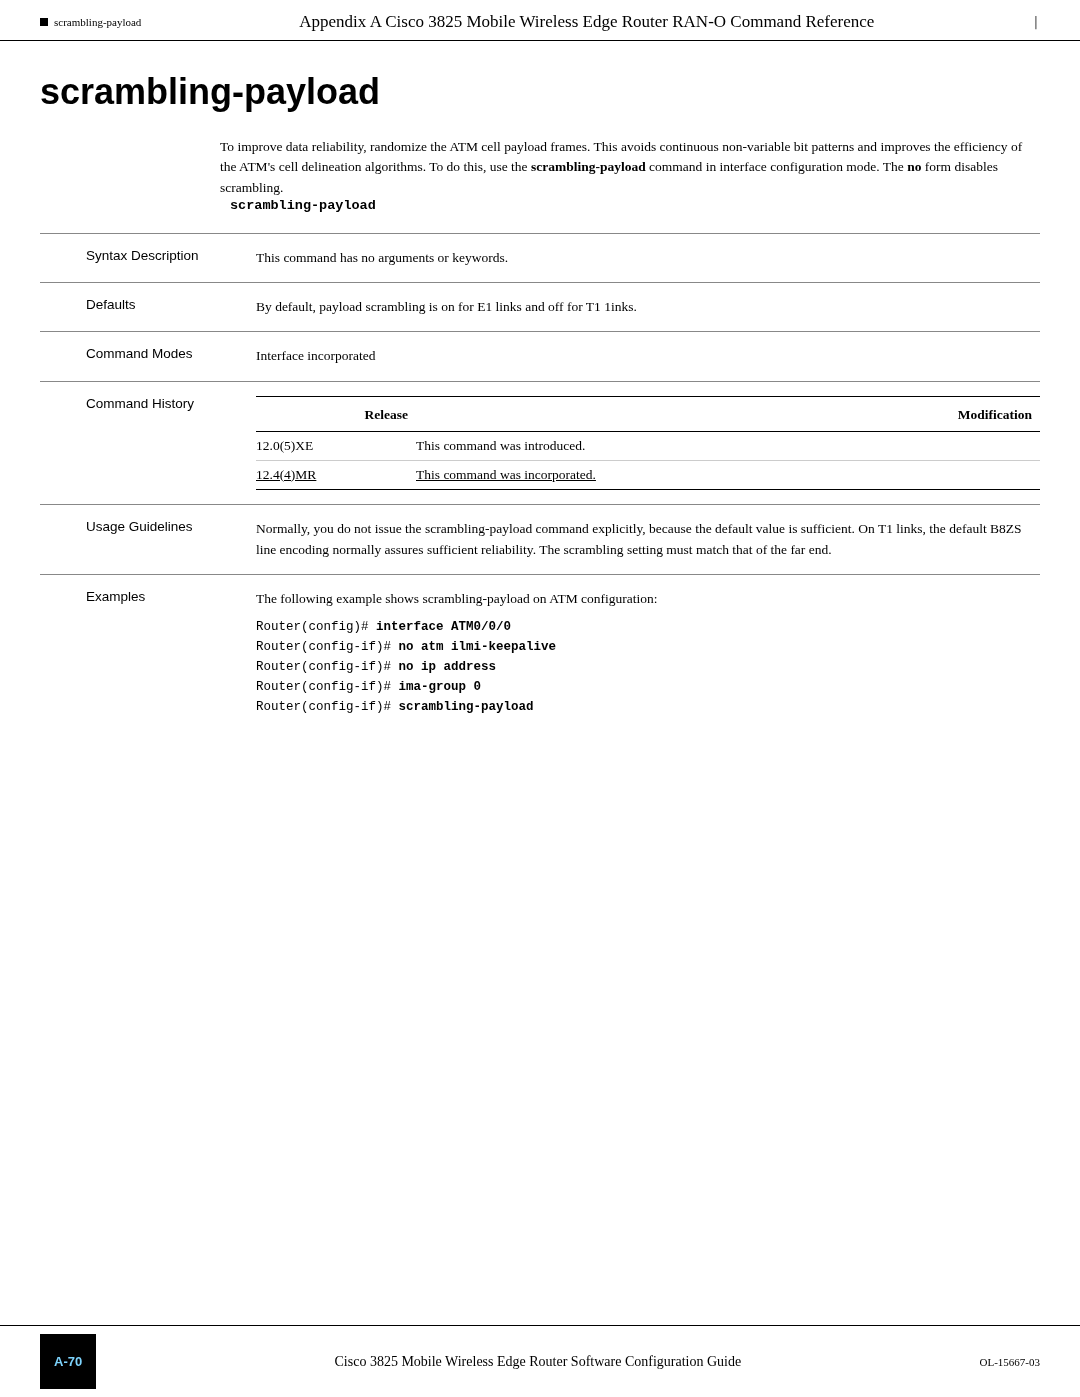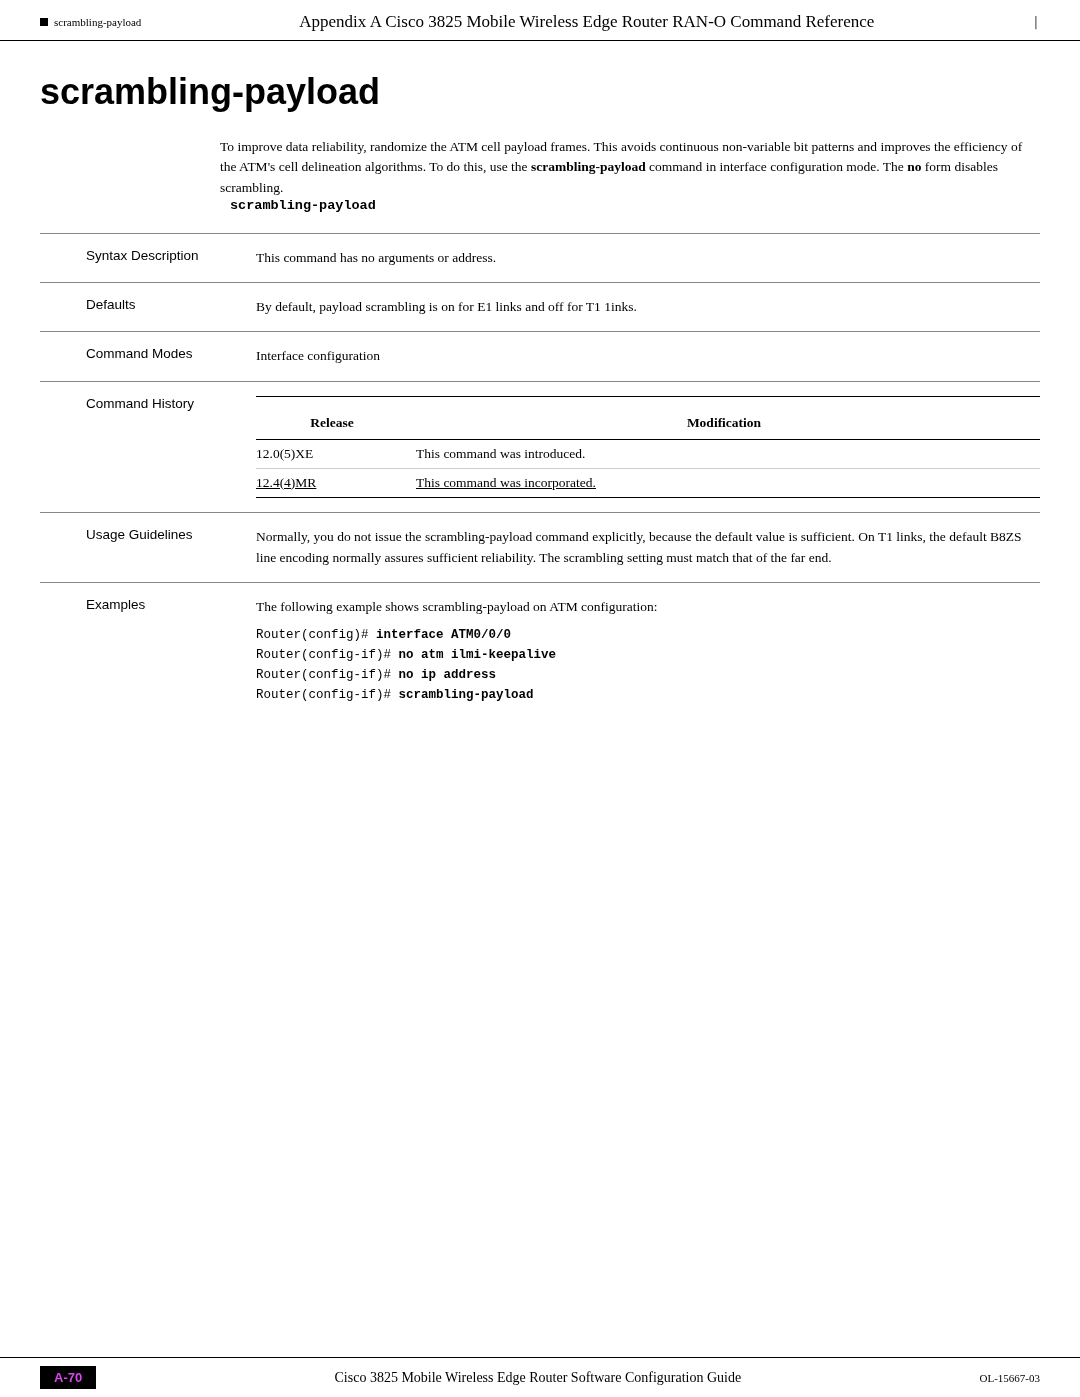--- a/index.html
+++ b/index.html
@@ -107,22 +107,22 @@
 
     
     .history-table {
       width: 100%;
       border-collapse: collapse;
       font-size: 13.5px;
     }
 
     .history-table th {
       font-weight: bold;
-      text-align: center;
-      padding: 16px 8px 6px 0;
+      text-align: right;
+      padding: 8px 8px 6px 0;
       border-top: 1px solid #000;
       border-bottom: 1px solid #000;
     }
 
     .history-table td {
       padding: 4px 8px 4px 0;
       vertical-align: top;
       border-bottom: 1px solid #ccc;
     }
 
@@ -152,22 +152,22 @@
       border-top: 1px solid #000;
       display: flex;
       justify-content: space-between;
       align-items: center;
       padding: 8px 40px;
       font-size: 11px;
     }
 
     .footer-page-num {
       background: #000;
-      color: #d946ef;
-      padding: 4px 14px;
+      color: #7dd3fc;
+      padding: 20px 14px;
       font-size: 13px;
       font-weight: bold;
       font-family: Arial, Helvetica, sans-serif;
     }
 
     .footer-center {
       font-size: 14px;
       text-align: center;
     }
 
@@ -193,31 +193,31 @@
 
   <div class="intro-section">
     <p class="intro-text">
       To improve data reliability, randomize the ATM cell payload frames. This avoids continuous non-variable bit patterns and improves the efficiency of the ATM's cell delineation algorithms. To do this, use the <strong>scrambling-payload</strong> command in interface configuration mode. The <strong>no</strong> form disables scrambling.
     </p>
     <p class="command-syntax">scrambling-payload</p>
   </div>
 
   <div class="content-row">
     <div class="row-label">Syntax Description</div>
-    <div class="row-content">This command has no arguments or address.</div>
+    <div class="row-content">This command has no arguments or keywords.</div>
   </div>
 
   <div class="content-row">
     <div class="row-label">Defaults</div>
     <div class="row-content">By default, payload scrambling is on for E1 links and off for T1 1inks.</div>
   </div>
 
   <div class="content-row">
     <div class="row-label">Command Modes</div>
-    <div class="row-content">Interface configuration</div>
+    <div class="row-content">Interface incorporated</div>
   </div>
 
   <div class="content-row">
     <div class="row-label">Command History</div>
     <div class="row-content">
       <table class="history-table">
         <thead>
           <tr>
             <th class="col-release">Release</th>
             <th>Modification</th>
@@ -243,20 +243,21 @@
   </div>
 
   <div class="content-row">
     <div class="row-label">Examples</div>
     <div class="row-content">
       <p>The following example shows scrambling-payload on ATM configuration:</p>
       <div class="code-block" id="code-block">
       <div>Router(config)# <strong>interface ATM0/0/0</strong></div>
           <div>Router(config-if)# <strong>no atm ilmi-keepalive</strong></div>
           <div>Router(config-if)# <strong>no ip address</strong></div>
+          <div>Router(config-if)# <strong>ima-group 0</strong></div>
           <div>Router(config-if)# <strong>scrambling-payload</strong></div>
         </div>
     </div>
   </div>
 
 </div>
 
 <div class="page-footer">
   <div class="footer-page-num">A-70</div>
   <div class="footer-center">Cisco 3825 Mobile Wireless Edge Router Software Configuration Guide</div>

